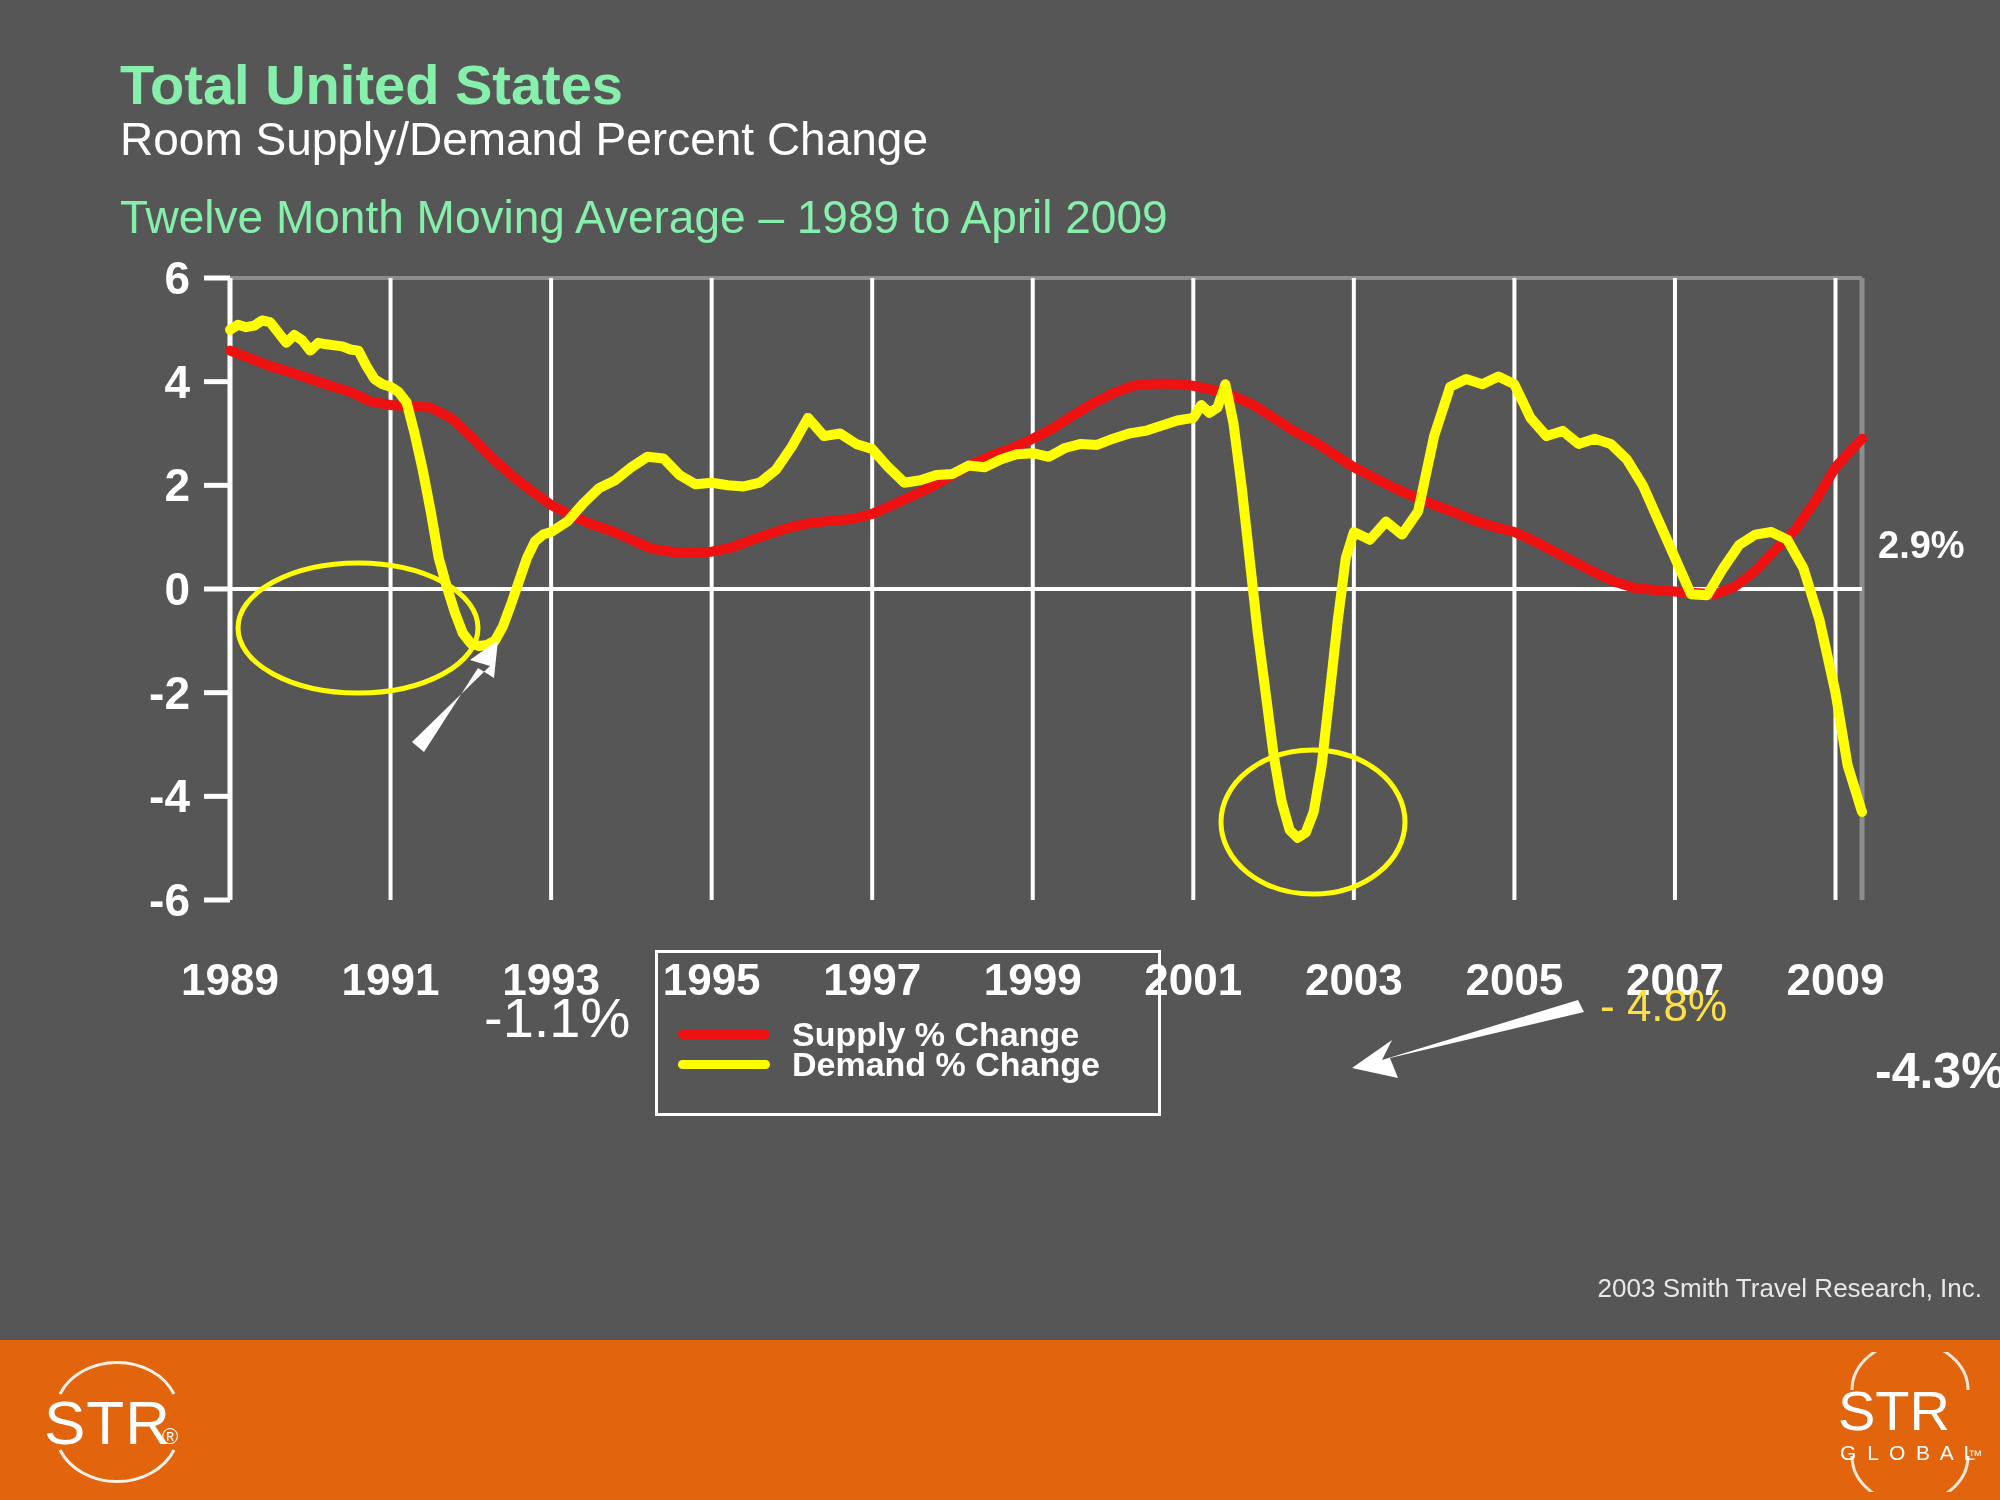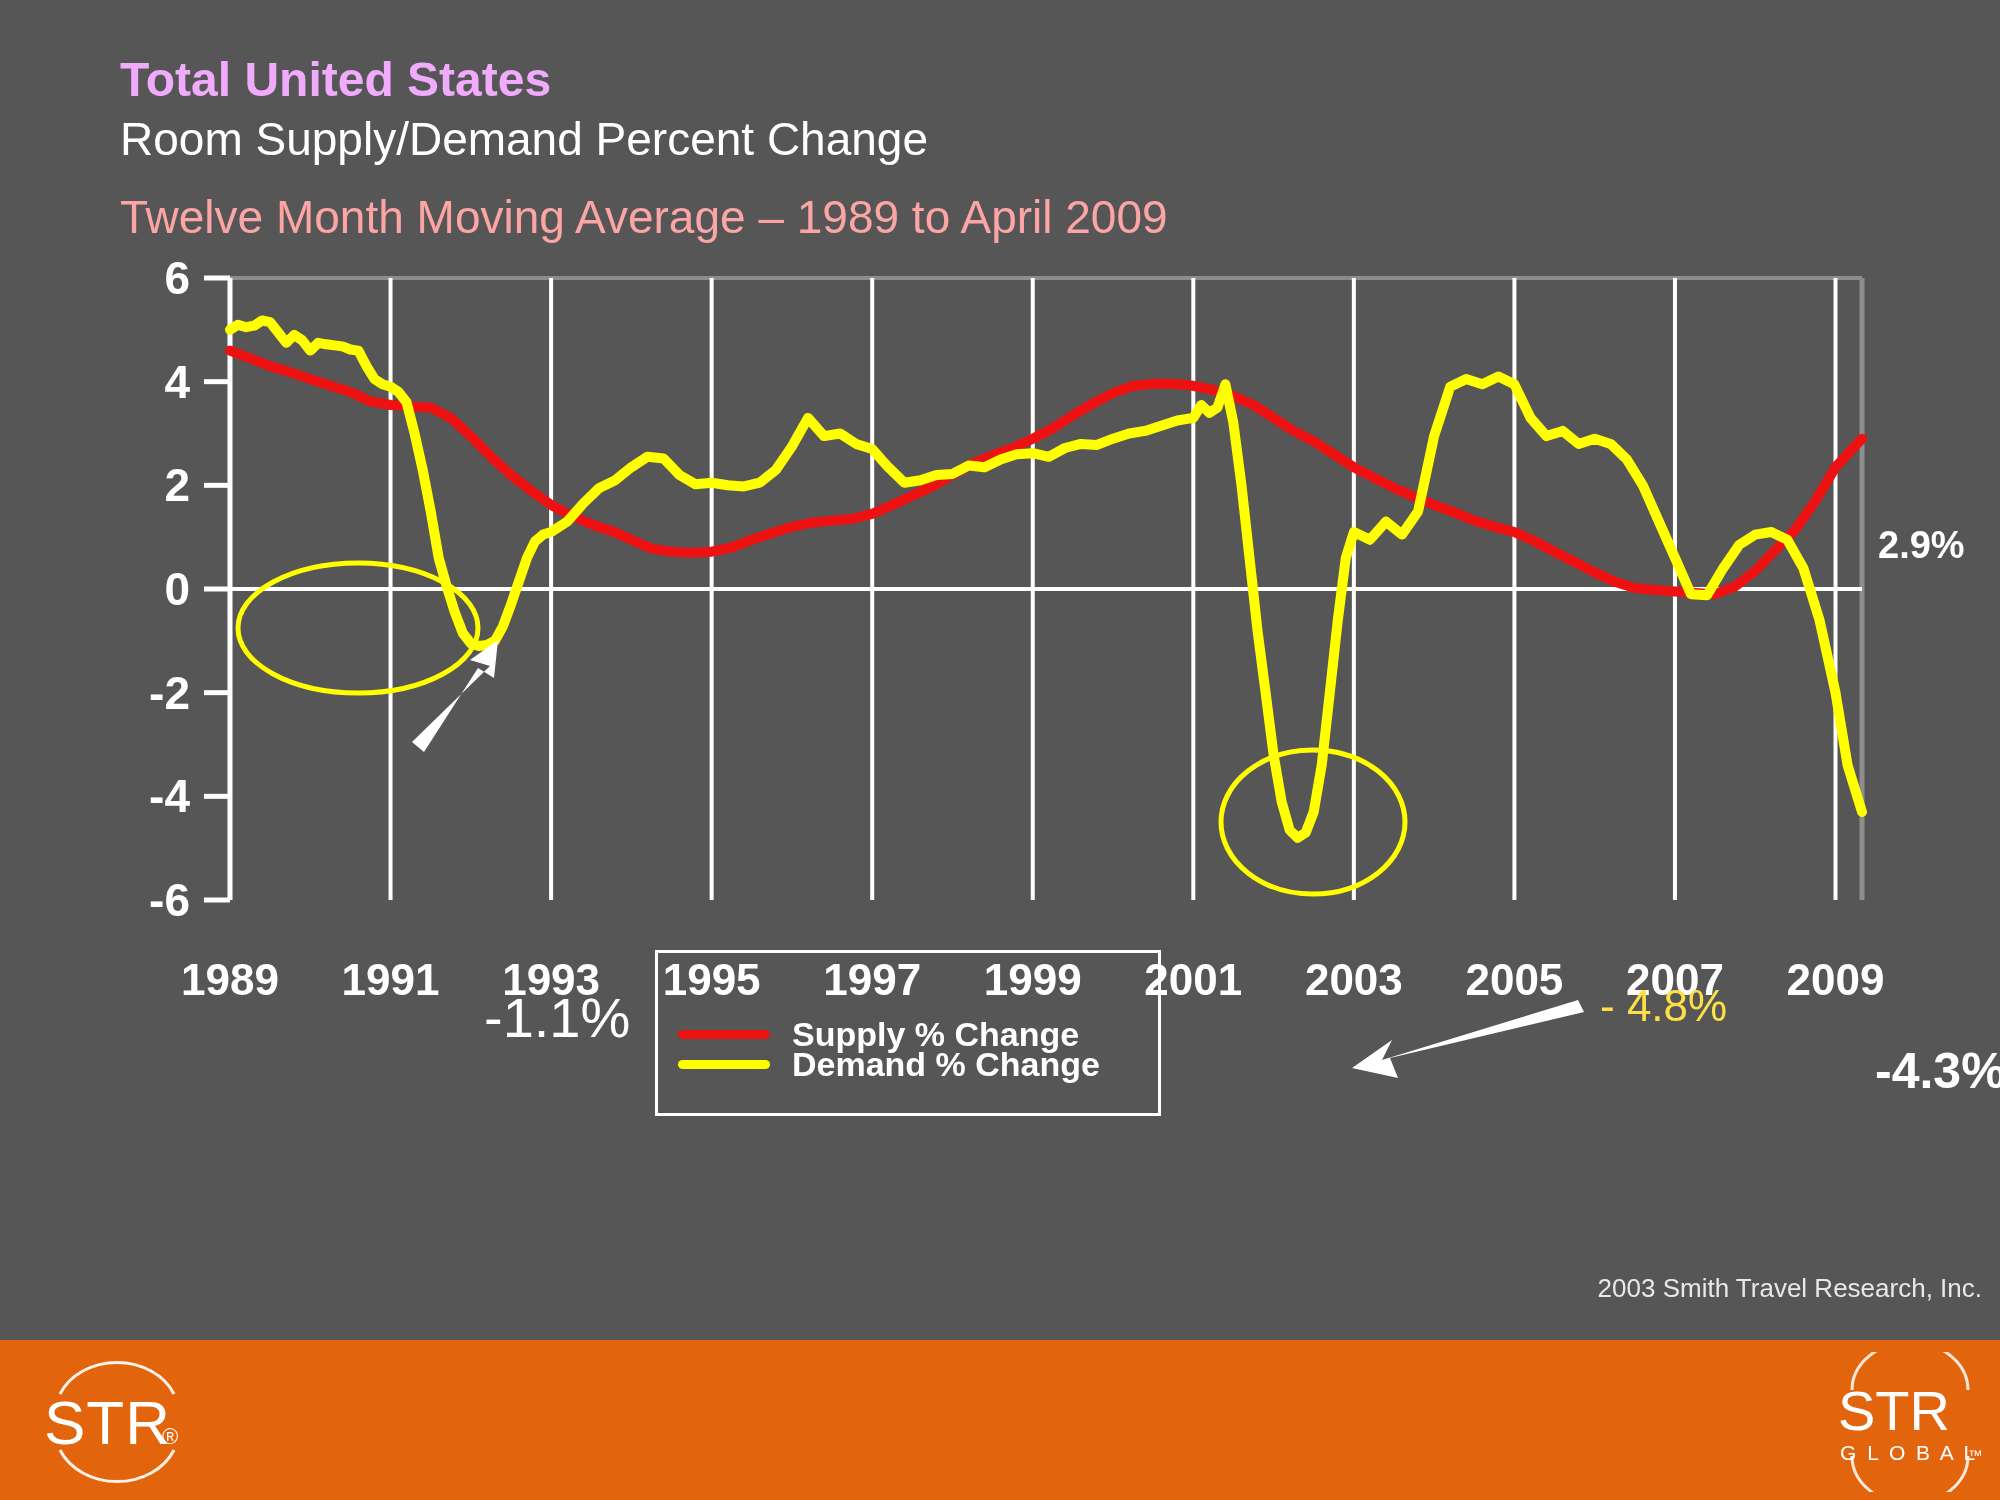--- a/index.html
+++ b/index.html
@@ -7,30 +7,30 @@
     width:2000px;height:1500px;
     background:#565656;
     font-family:"Liberation Sans", sans-serif;
     overflow:hidden;
     position:relative;
   }
   #slide{position:absolute;inset:0;}
 
   .title{
     position:absolute;left:120px;top:52px;
-    font-size:48px;font-weight:bold;color:#f0abfc;
+    font-size:56px;font-weight:bold;color:#86efac;
     letter-spacing:0px;white-space:nowrap;
   }
   .subtitle1{
     position:absolute;left:120px;top:112px;
     font-size:46px;font-weight:normal;color:#ffffff;white-space:nowrap;
   }
   .subtitle2{
     position:absolute;left:120px;top:190px;
-    font-size:46px;font-weight:normal;color:#fca5a5;white-space:nowrap;
+    font-size:46px;font-weight:normal;color:#86efac;white-space:nowrap;
   }
 
   #plotwrap{position:absolute;left:0;top:0;width:2000px;height:1500px;}
   svg.chart{position:absolute;left:0;top:0;}
 
   .credit{
     position:absolute;right:18px;top:1273px;
     font-size:26px;color:#e8e8e8;white-space:nowrap;
   }
 

